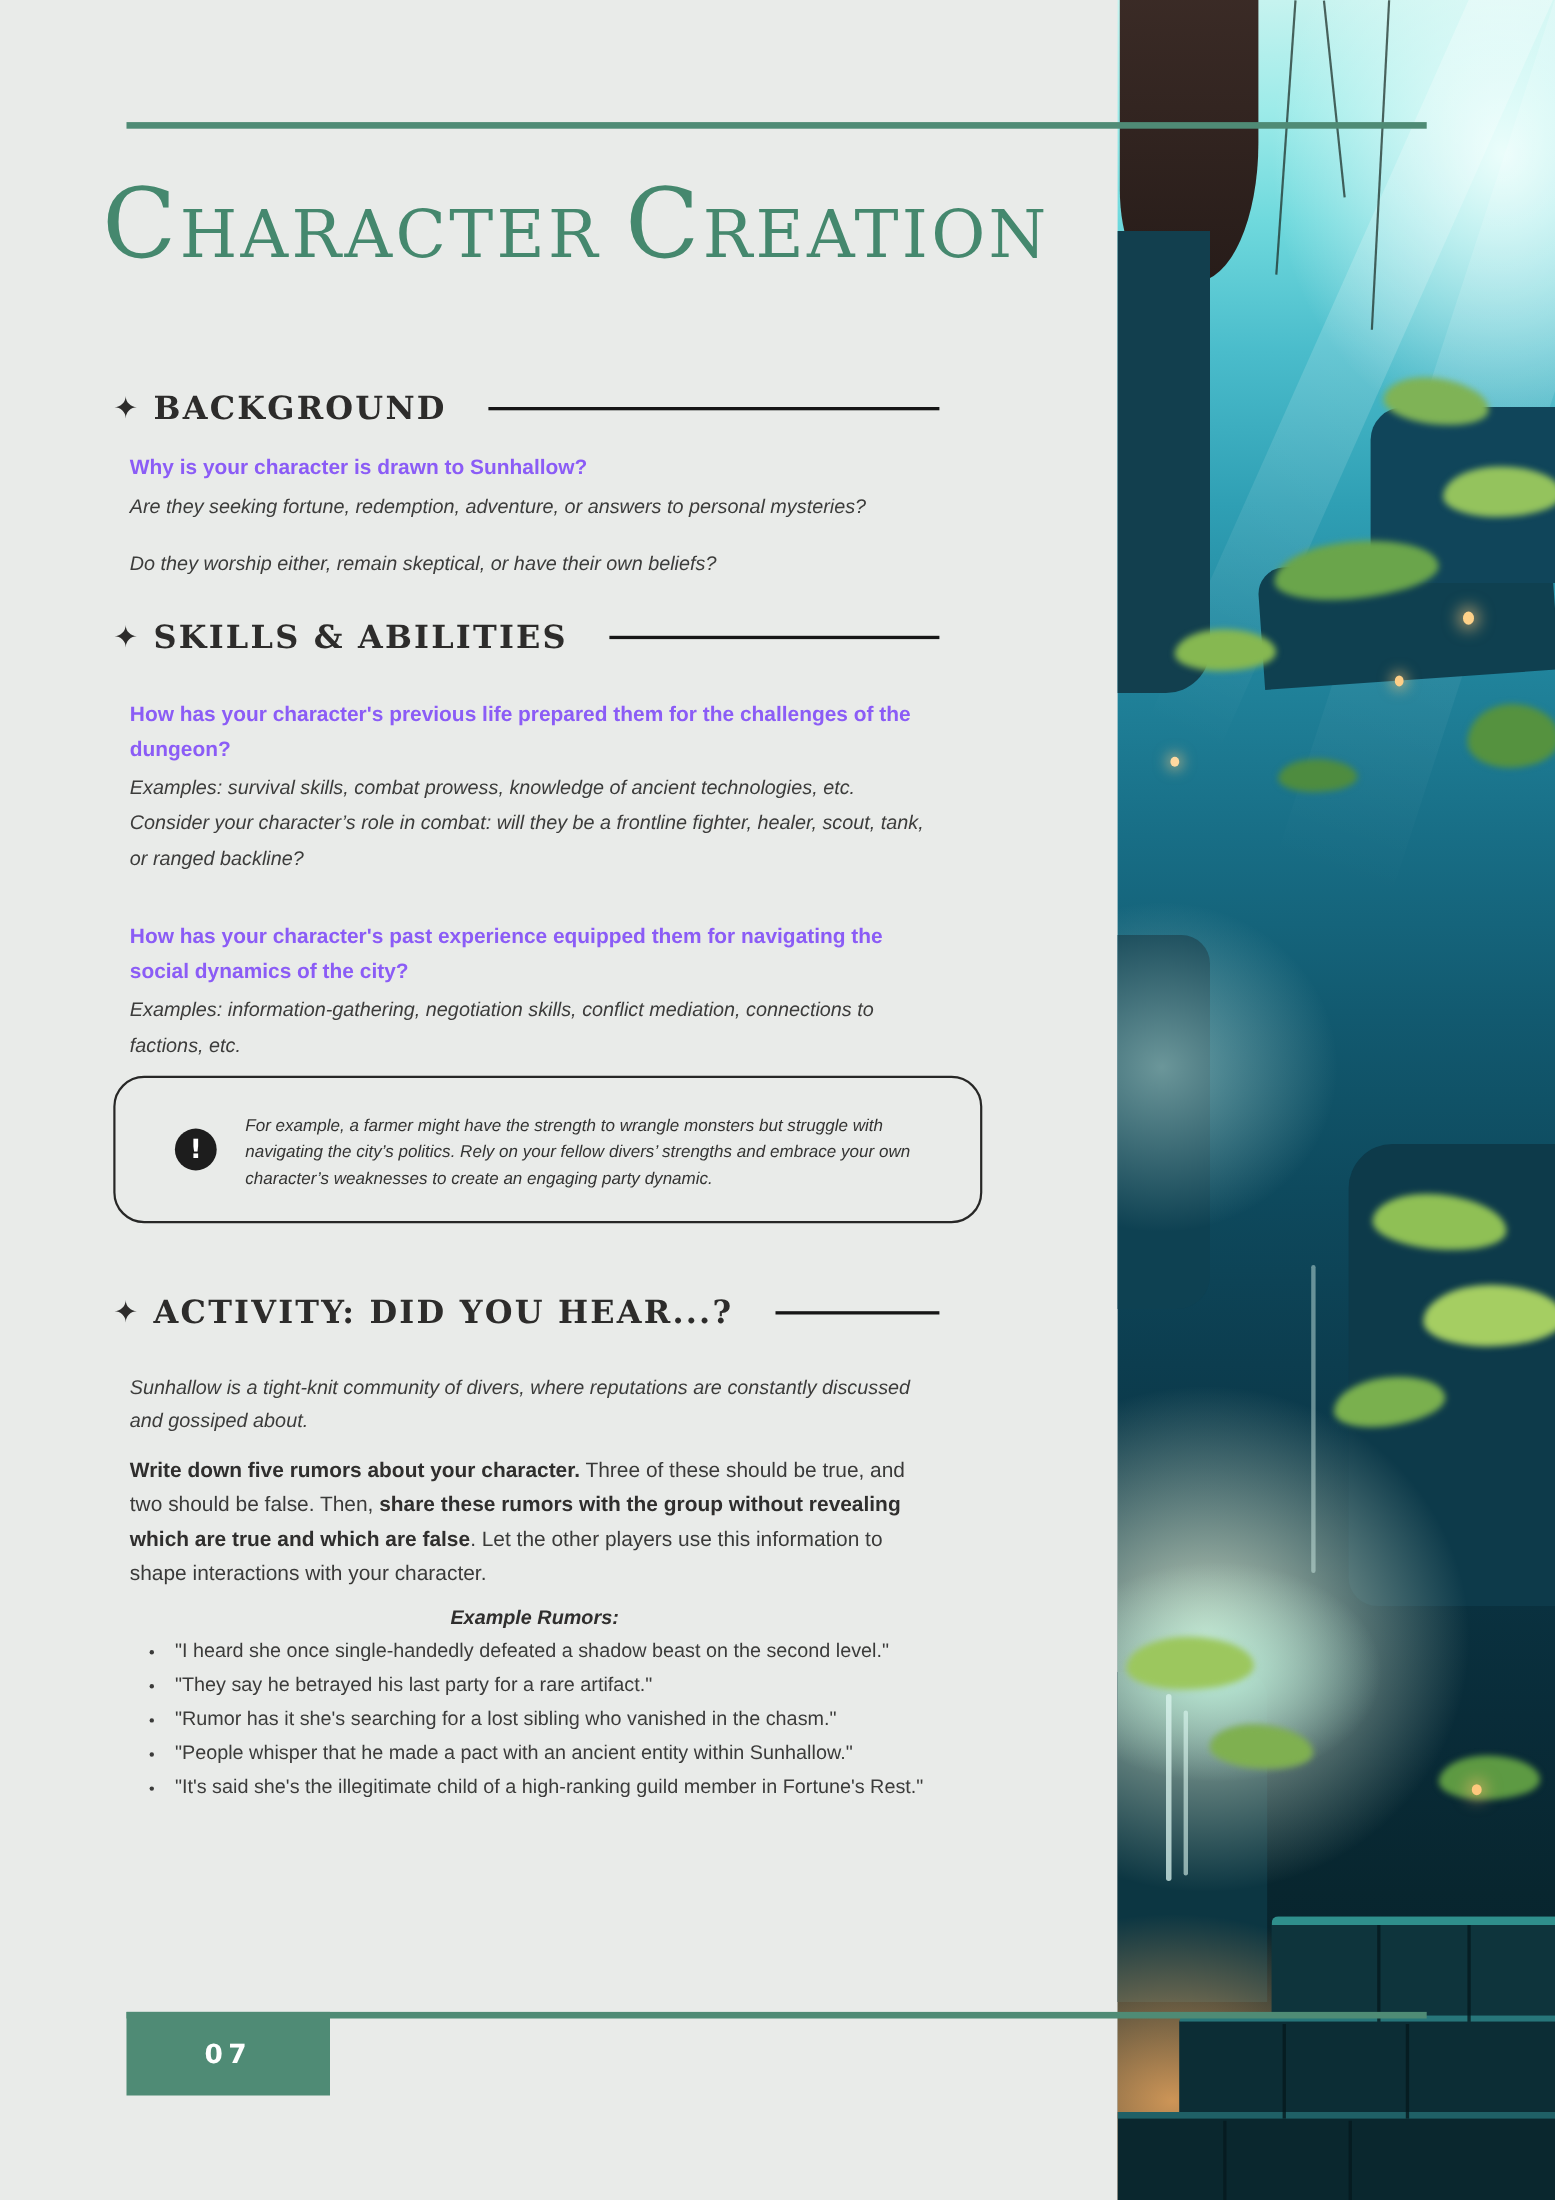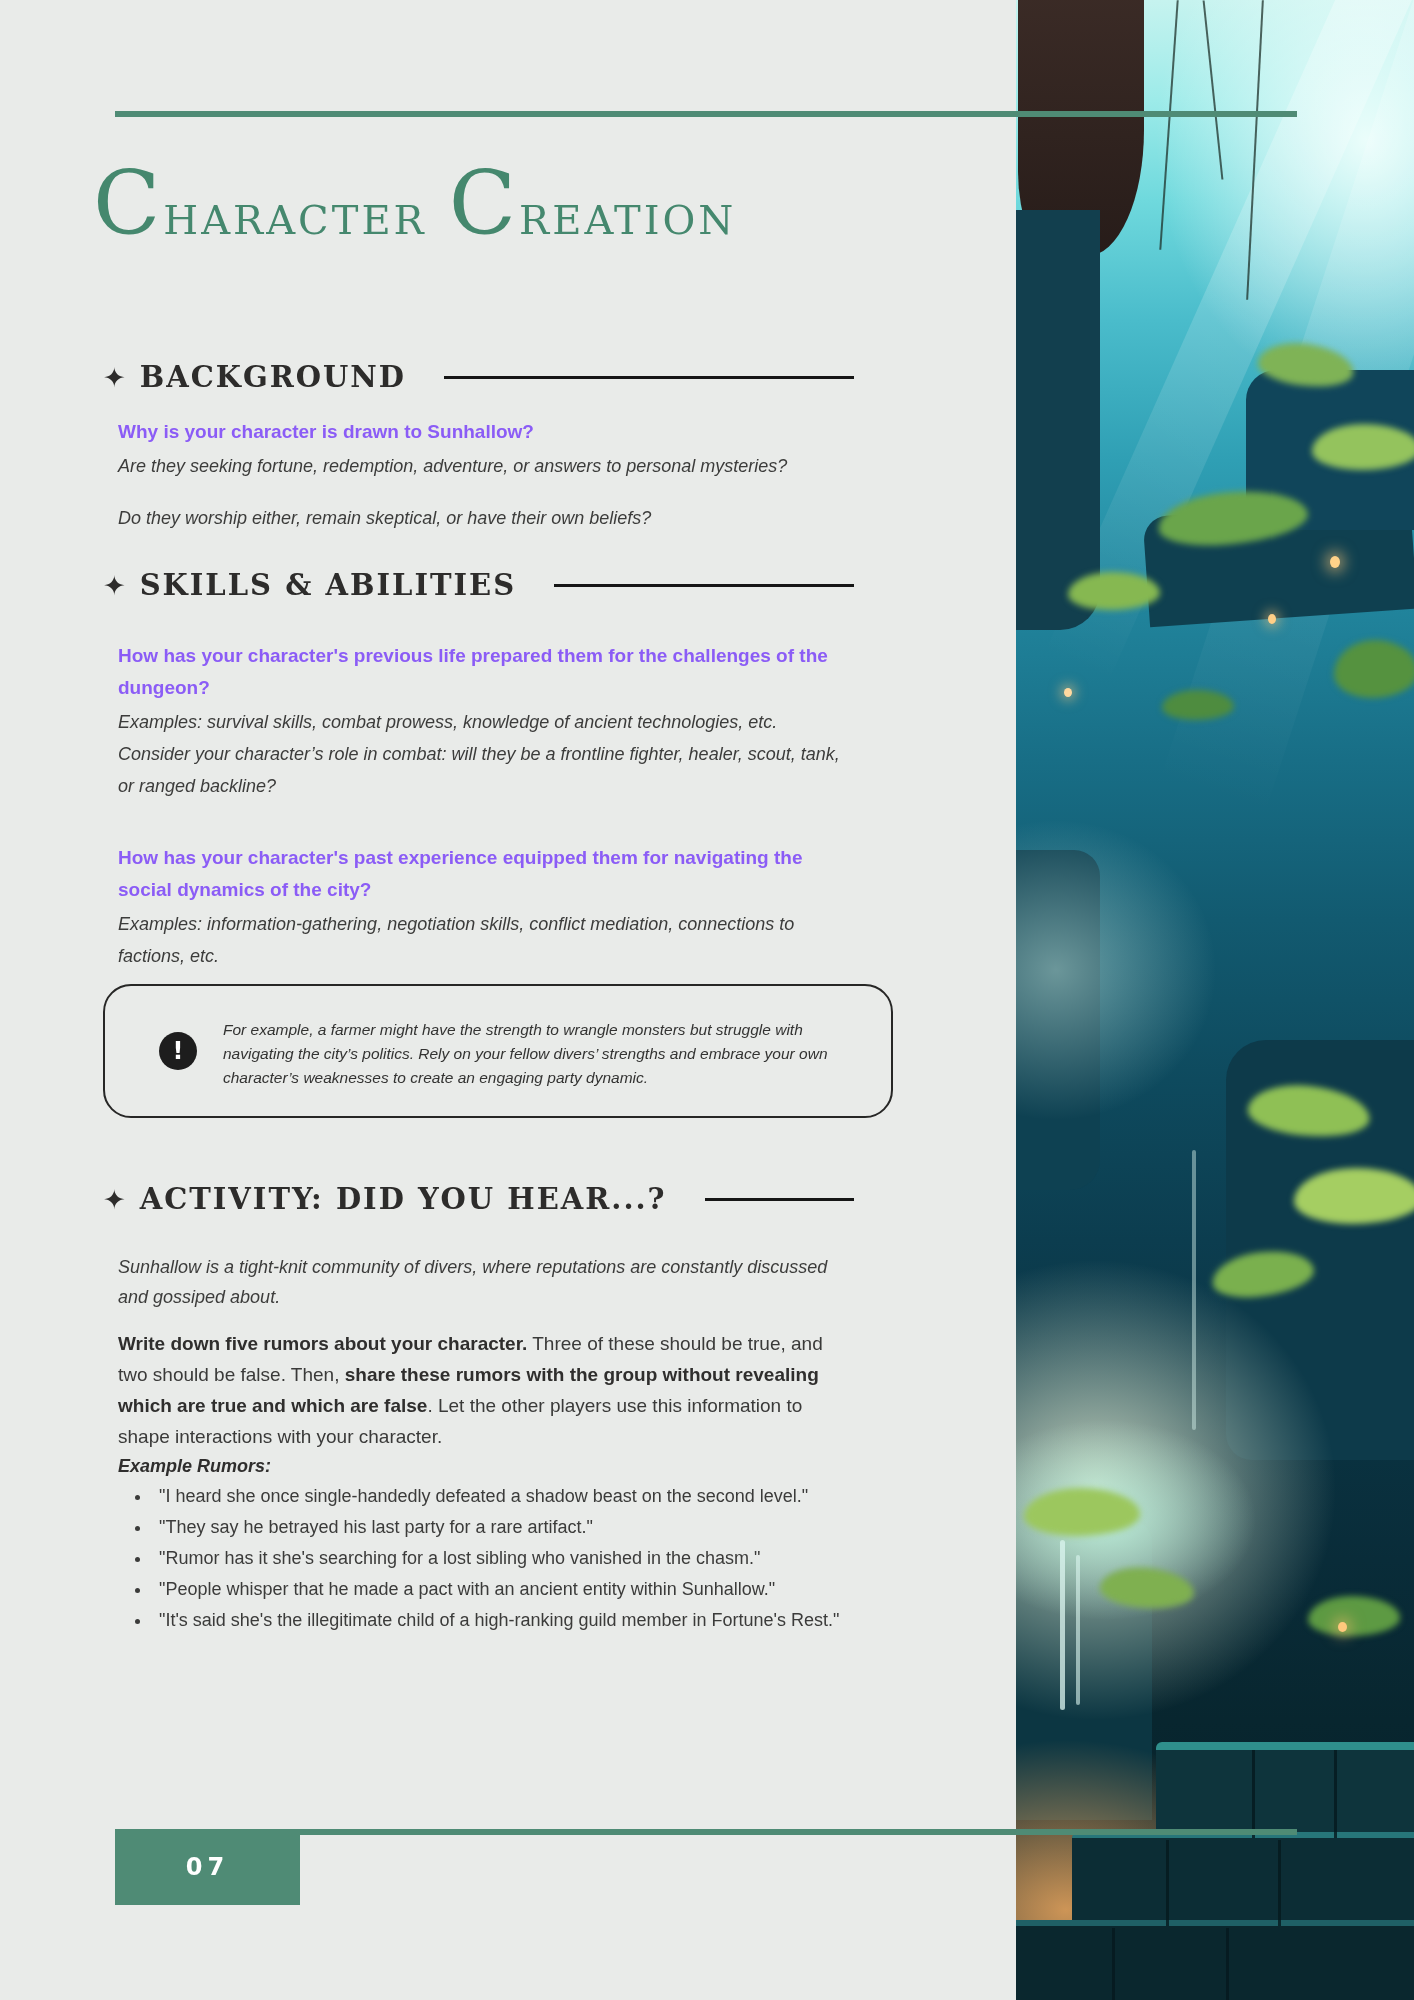--- a/index.html
+++ b/index.html
@@ -34,21 +34,21 @@
     position: absolute; left: 0; top: 0; width: 1016px;
     padding-left: 103px; padding-right: 162px;
     color: #3a3a39;
   }
 
   .title {
     margin-top: 156px; margin-left: -10px;
     font-family: "DejaVu Serif", serif;
     font-weight: 400;
     color: #45886e;
-    font-size: 40px; line-height: 96px;
+    font-size: 60px; line-height: 96px;
     letter-spacing: 3px;
     white-space: nowrap;
   }
   .title .tw { display: inline-block; text-transform: uppercase; }
   .title .tw::first-letter { font-size: 88px; }
   .title .tw + .tw { margin-left: 22px; }
 
   .sec-head {
     display: flex; align-items: center;
     font-family: "DejaVu Serif", serif;
@@ -109,23 +109,23 @@
   .intro {
     margin-top: 36px; padding-left: 15px;
     font-style: italic; font-size: 18px; line-height: 30px; color: #3c3c3b;
   }
   .instructions {
     margin-top: 16px; padding-left: 15px;
     font-size: 19px; line-height: 31px; color: #3a3a39;
   }
   .instructions .b { font-weight: 700; color: #2f2e2d; }
   .rumors-label {
-    margin-top: 0; padding-left: 15px;
+    margin-top: 10px; padding-left: 15px;
     font-style: italic; font-weight: 700; font-size: 18px;
-    line-height: 28px; color: #2f2e2d;
+    line-height: 28px; color: #2f2e2d; text-align: center;
   }
   .rumors {
     margin-top: 2px; margin-left: 42px; padding-left: 6px;
     font-size: 18px; line-height: 29px; color: #3b3b3a;
   }
   .rumors li { padding-left: 8px; margin-bottom: 2px; }
   .rumors li::marker { color: #3b3b3a; font-size: 15px; }
 
   
   .art {

